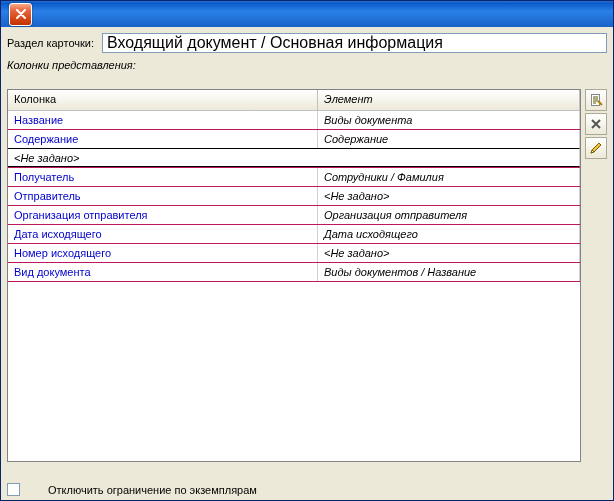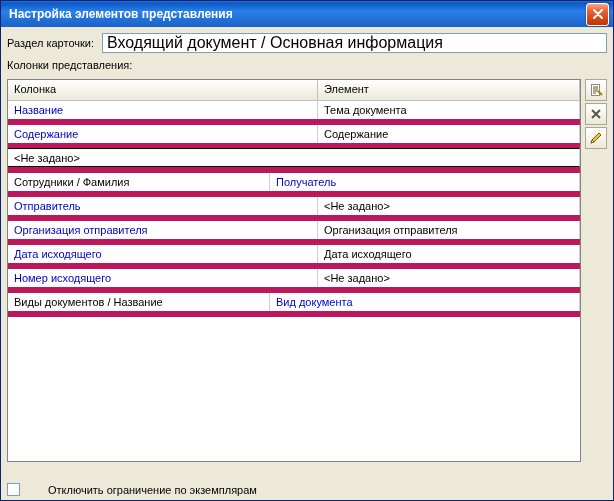--- a/index.html
+++ b/index.html
@@ -69,22 +69,23 @@
     height: 20px;
     border: 1px solid #7f9db9;
     background: #fff;
     padding: 0 4px;
     display: flex;
     align-items: center;
     box-sizing: border-box;
     font-size: 16px;
   }
   .columns-label {
-    margin-bottom: 8px;
+    margin-bottom: 18px;
     color: #000;
+    font-style: italic;
   }
   .main-area {
     flex: 1;
     display: flex;
     min-height: 0;
   }
   .table-wrap {
     flex: 1;
     border: 1px solid #848284;
     background: #fff;
@@ -102,29 +103,29 @@
   }
   .grid-header .hcell {
     box-sizing: border-box;
     padding: 3px 6px;
     border-right: 1px solid #c0c0c0;
     color: #000;
     overflow: hidden;
     white-space: nowrap;
   }
   .col1 { width: 310px; }
-  .col2 { flex: 1; }
+  .col2 { flex: 1; font-style: italic; }
   .grid-body {
     flex: 1;
     overflow: auto;
   }
   .grid-row {
     display: flex;
     height: 18px;
-    border-bottom: 6px solid #be185d;
+    border-bottom: 1px solid #be185d;
   }
   .grid-row .cell {
     box-sizing: border-box;
     padding: 2px 6px;
     border-right: 1px solid #d0d0d0;
     overflow: hidden;
     white-space: nowrap;
     display: flex;
     align-items: center;
   }
@@ -167,21 +168,20 @@
     margin-right: 4px;
     box-sizing: border-box;
   }
 </style>
 </head>
 <body>
 
 <div class="window">
 
   <div class="titlebar">
-    <span class="title">Настройка элементов представления</span>
     <div class="close-btn">
       <svg width="12" height="10" viewBox="0 0 12 10">
         <path d="M2 1 L10 9 M10 1 L2 9" stroke="#fff" stroke-width="2" stroke-linecap="round"></path>
       </svg>
     </div>
   </div>
 
   <div class="content">
 
     <div class="row-section-label">
@@ -195,52 +195,52 @@
 
     <div class="main-area">
       <div class="table-wrap">
         <div class="grid-header">
           <div class="hcell col1">Колонка</div>
           <div class="hcell col2">Элемент</div>
         </div>
         <div class="grid-body" id="grid-body">
             <div class="grid-row">
               <div class="cell col1">Название</div>
-              <div class="cell col2">Тема документа</div>
+              <div class="cell col2">Виды документа</div>
             </div>
             <div class="grid-row">
               <div class="cell col1">Содержание</div>
               <div class="cell col2">Содержание</div>
             </div>
             <div class="grid-row selected">
               <div class="cell col2">&lt;Не задано&gt;</div>
             </div>
             <div class="grid-row">
+              <div class="cell col1">Получатель</div>
               <div class="cell col2">Сотрудники / Фамилия</div>
-              <div class="cell col1">Получатель</div>
             </div>
             <div class="grid-row">
               <div class="cell col1">Отправитель</div>
               <div class="cell col2">&lt;Не задано&gt;</div>
             </div>
             <div class="grid-row">
               <div class="cell col1">Организация отправителя</div>
               <div class="cell col2">Организация отправителя</div>
             </div>
             <div class="grid-row">
               <div class="cell col1">Дата исходящего</div>
               <div class="cell col2">Дата исходящего</div>
             </div>
             <div class="grid-row">
               <div class="cell col1">Номер исходящего</div>
               <div class="cell col2">&lt;Не задано&gt;</div>
             </div>
             <div class="grid-row">
+              <div class="cell col1">Вид документа</div>
               <div class="cell col2">Виды документов / Название</div>
-              <div class="cell col1">Вид документа</div>
             </div>
           </div>
       </div>
 
       <div class="side-tools">
         <div class="tool-btn">
           <svg width="14" height="14" viewBox="0 0 14 14">
             <rect x="2.5" y="1.5" width="8" height="11" fill="#fff" stroke="#888"></rect>
             <path d="M4 4h5M4 6h5M4 8h5M4 10h3" stroke="#5a5a00" stroke-width="1"></path>
             <path d="M9 8 l4 4" stroke="#b08000" stroke-width="2"></path>

